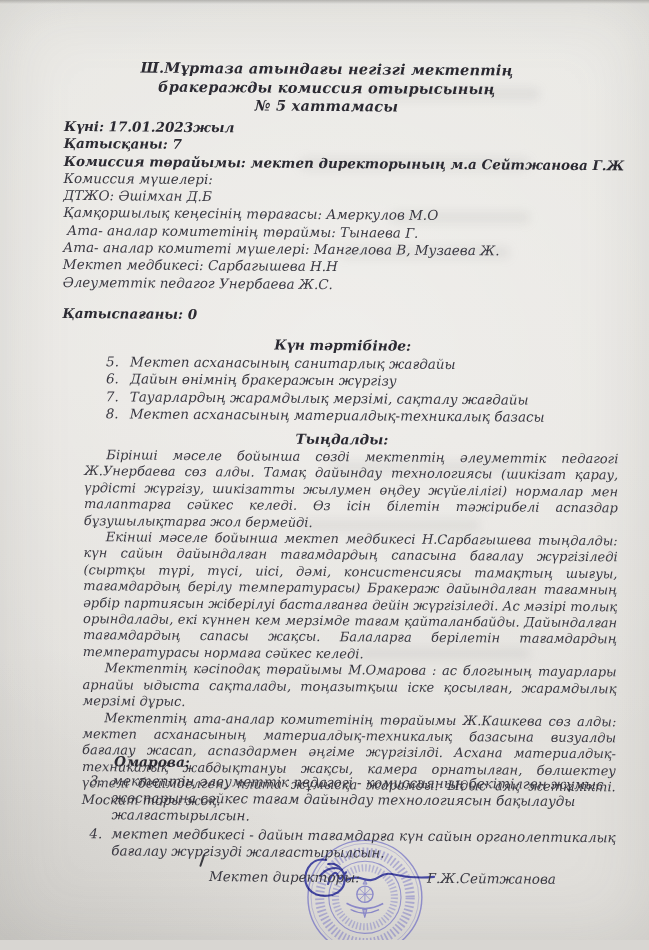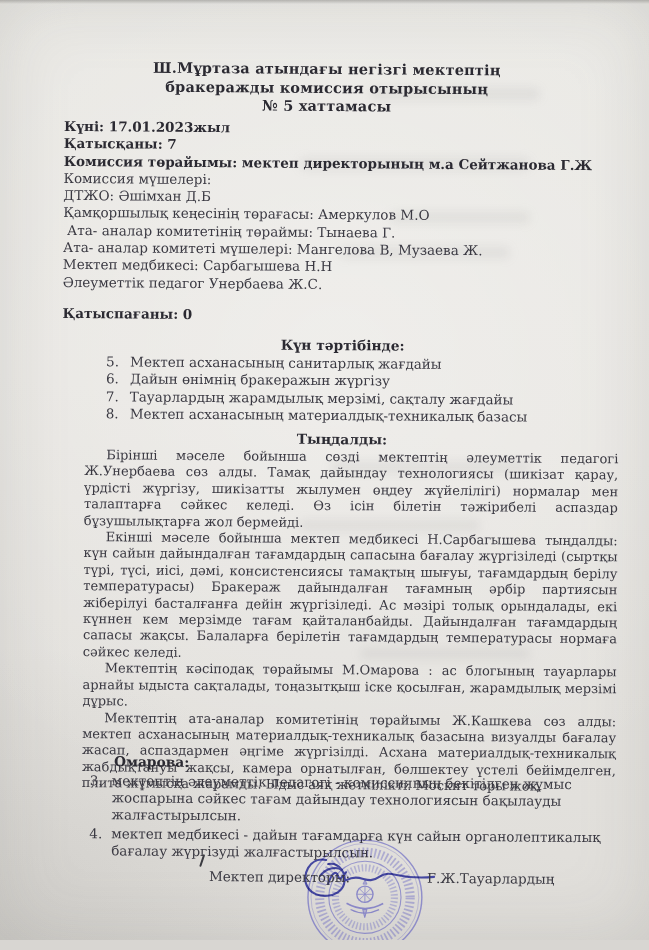--- a/index.html
+++ b/index.html
@@ -5,20 +5,21 @@
   html,body{margin:0;padding:0;background:#d8d6d2;}
   .page{
     position:relative;width:649px;height:940px;overflow:hidden;
     font-family:"DejaVu Serif","Liberation Serif",serif;
     color:#3a3942;
     background:
       radial-gradient(65% 45% at 2% 100%, rgba(120,118,114,0.14), rgba(120,118,114,0) 70%),
       radial-gradient(120% 80% at 52% 38%, rgba(255,255,255,0.30), rgba(255,255,255,0) 65%),
       linear-gradient(188deg,#eae9e5 0%,#e8e6e2 45%,#e1dfdb 84%,#dcdad6 100%);
     box-shadow:inset 0 0 70px rgba(130,128,124,0.20);
+    font-style:italic;
   }
   .top-edge{position:absolute;top:0;left:0;right:0;height:4px;
     background:linear-gradient(180deg,rgba(112,110,107,0.40),rgba(112,110,107,0));}
   .rot{position:absolute;inset:0;transform:rotate(0.45deg);transform-origin:50% 40%;}
   .ghost{position:absolute;background:rgba(150,148,150,0.14);filter:blur(5px);border-radius:6px;}
 
   .title{position:absolute;top:60px;left:0;width:100%;text-align:center;
     font-weight:700;font-size:14.5px;line-height:18.5px;color:#2b2a32;letter-spacing:.2px;}
 
   .meta{position:absolute;top:120px;left:62px;right:26px;font-size:13.5px;line-height:17.3px;}
@@ -152,16 +153,16 @@
       <g fill="none" stroke="#383b9c" stroke-width="2.1" stroke-linecap="round" opacity="0.92">
         <path d="M34,14 C18,10 8,30 16,42 C24,54 48,52 52,38 C55,27 47,16 36,18"></path>
         <path d="M36,38 C40,26 44,24 46,30 C48,36 50,30 54,26"></path>
         <path d="M28,30 C34,22 44,20 50,24"></path>
         <path d="M54,34 C70,26 74,40 88,30 C100,22 104,34 142,30"></path>
       </g>
     </svg>
 
     <div class="slash-mark"></div>
     <div class="sig-label">Мектеп директоры:</div>
-    <div class="sig-name">Г.Ж.Тауарлардың</div>
+    <div class="sig-name">Г.Ж.Сейтжанова</div>
 
   </div>
 </div>
 
 </body></html>

